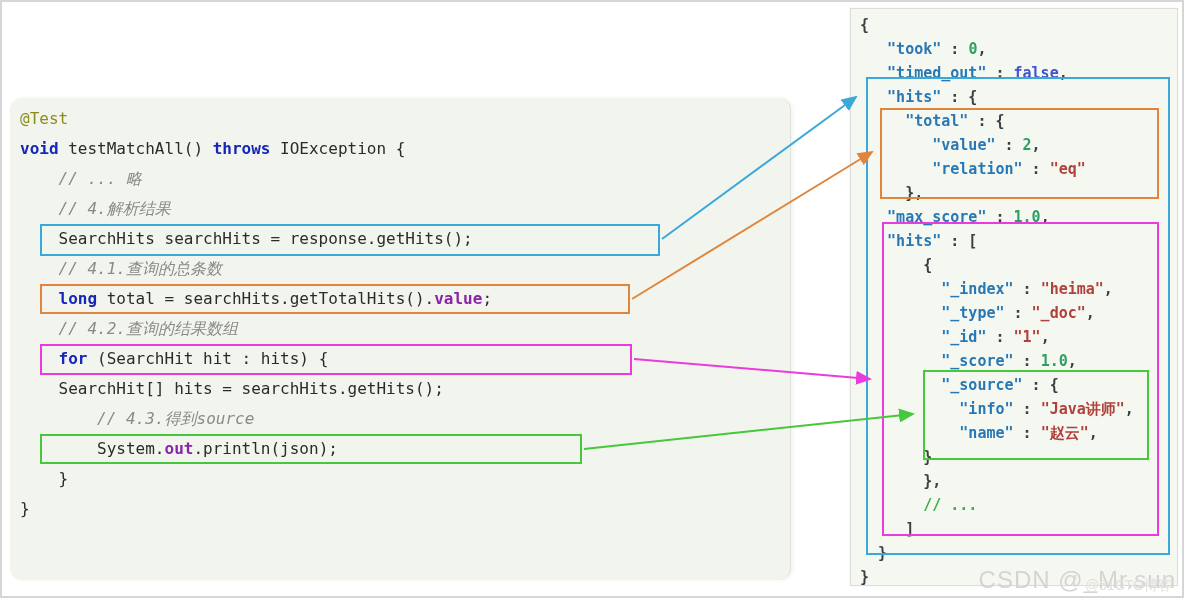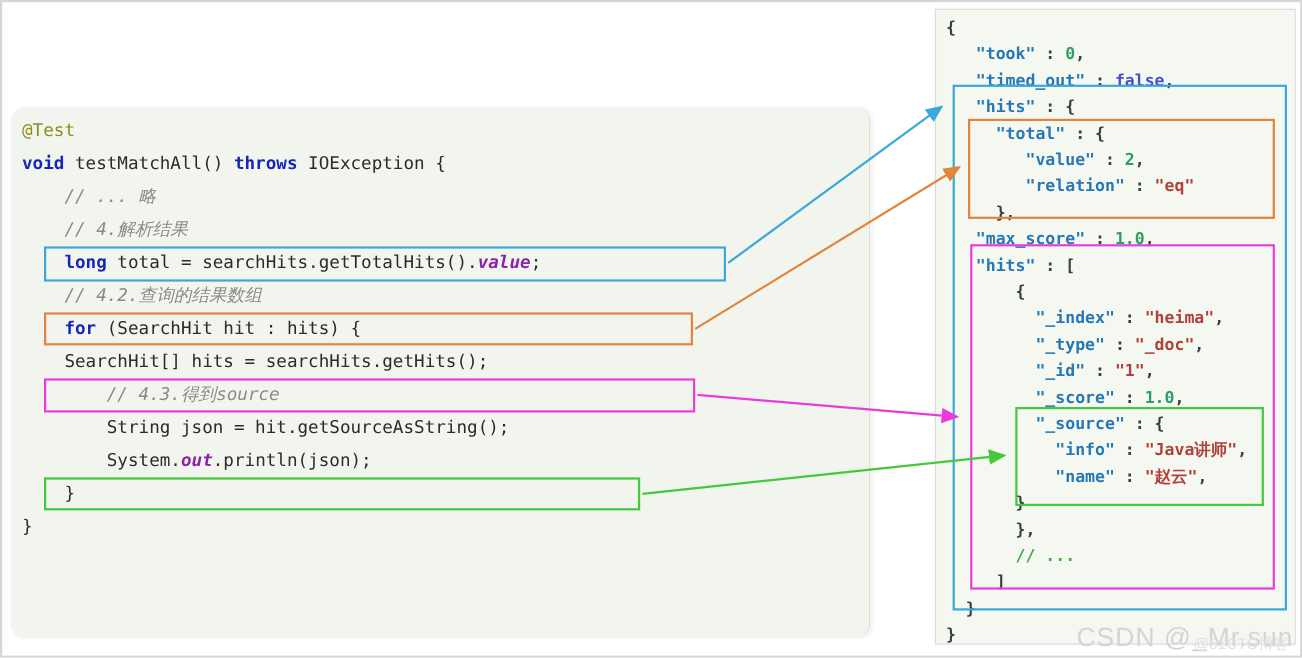--- a/index.html
+++ b/index.html
@@ -18,21 +18,21 @@
     border-radius:12px;
   }
   .code-lines{position:absolute;left:10px;top:6px;right:0;}
   .code-line{
     height:30px;line-height:30px;white-space:pre;
     font-size:16px;color:var(--code_plain,#2b2b2b);
   }
   .code-line .tok-kw{color:var(--code_keyword,#1626bb);font-weight:bold;}
   .code-line .tok-ann{color:var(--code_annotation,#8c8c1f);}
   .code-line .tok-cm{color:var(--code_comment,#8a8a8a);font-style:italic;}
-  .code-line .tok-fld{color:var(--code_field,#8a24a8);font-weight:bold;font-style:italic;}
+  .code-line .tok-fld{color:var(--code_field,#8a24a8);font-weight:bold;}
   .code-line .tok-pl{color:var(--code_plain,#2b2b2b);}
   
   .json-panel{
     position:absolute;left:848px;top:6px;width:328px;height:578px;
     background:var(--json_bg,#f5f8f1);
     border:1px solid #dcdcdc;
     box-shadow:-1px 0 3px rgba(0,0,0,0.04);
     box-sizing:border-box;overflow:hidden;
   }
   .json-lines{position:absolute;left:9px;top:4px;right:0;}
@@ -68,26 +68,27 @@
 <body>
 
 <div class="frame">
 
   <div class="code-panel">
     <div class="code-lines" id="code-lines">
         <div class="code-line"><span class="tok-ann">@Test</span></div>
         <div class="code-line"><span class="tok-kw">void</span><span class="tok-pl"> testMatchAll() </span><span class="tok-kw">throws</span><span class="tok-pl"> IOException {</span></div>
         <div class="code-line"><span class="tok-cm">    // ... 略</span></div>
         <div class="code-line"><span class="tok-cm">    // 4.解析结果</span></div>
+        <div class="code-line"><span class="tok-pl">    SearchHits searchHits = response.getHits();</span></div>
+        <div class="code-line"><span class="tok-cm">    // 4.1.查询的总条数</span></div>
         <div class="code-line"><span class="tok-pl">    </span><span class="tok-kw">long</span><span class="tok-pl"> total = searchHits.getTotalHits().</span><span class="tok-fld">value</span><span class="tok-pl">;</span></div>
         <div class="code-line"><span class="tok-cm">    // 4.2.查询的结果数组</span></div>
         <div class="code-line"><span class="tok-pl">    </span><span class="tok-kw">for</span><span class="tok-pl"> (SearchHit hit : hits) {</span></div>
         <div class="code-line"><span class="tok-pl">    SearchHit[] hits = searchHits.getHits();</span></div>
         <div class="code-line"><span class="tok-cm">        // 4.3.得到source</span></div>
-        <div class="code-line"><span class="tok-pl">        String json = hit.getSourceAsString();</span></div>
         <div class="code-line"><span class="tok-pl">        System.</span><span class="tok-fld">out</span><span class="tok-pl">.println(json);</span></div>
         <div class="code-line"><span class="tok-pl">    }</span></div>
         <div class="code-line"><span class="tok-pl">}</span></div>
       </div>
   </div>
 
   <div class="json-panel">
     <div class="json-lines" id="json-lines">
         <div class="json-line"><span class="tok-pl">{</span></div>
         <div class="json-line"><span class="tok-pl">   </span><span class="tok-key">"took"</span><span class="tok-pl"> : </span><span class="tok-num">0</span><span class="tok-pl">,</span></div>

